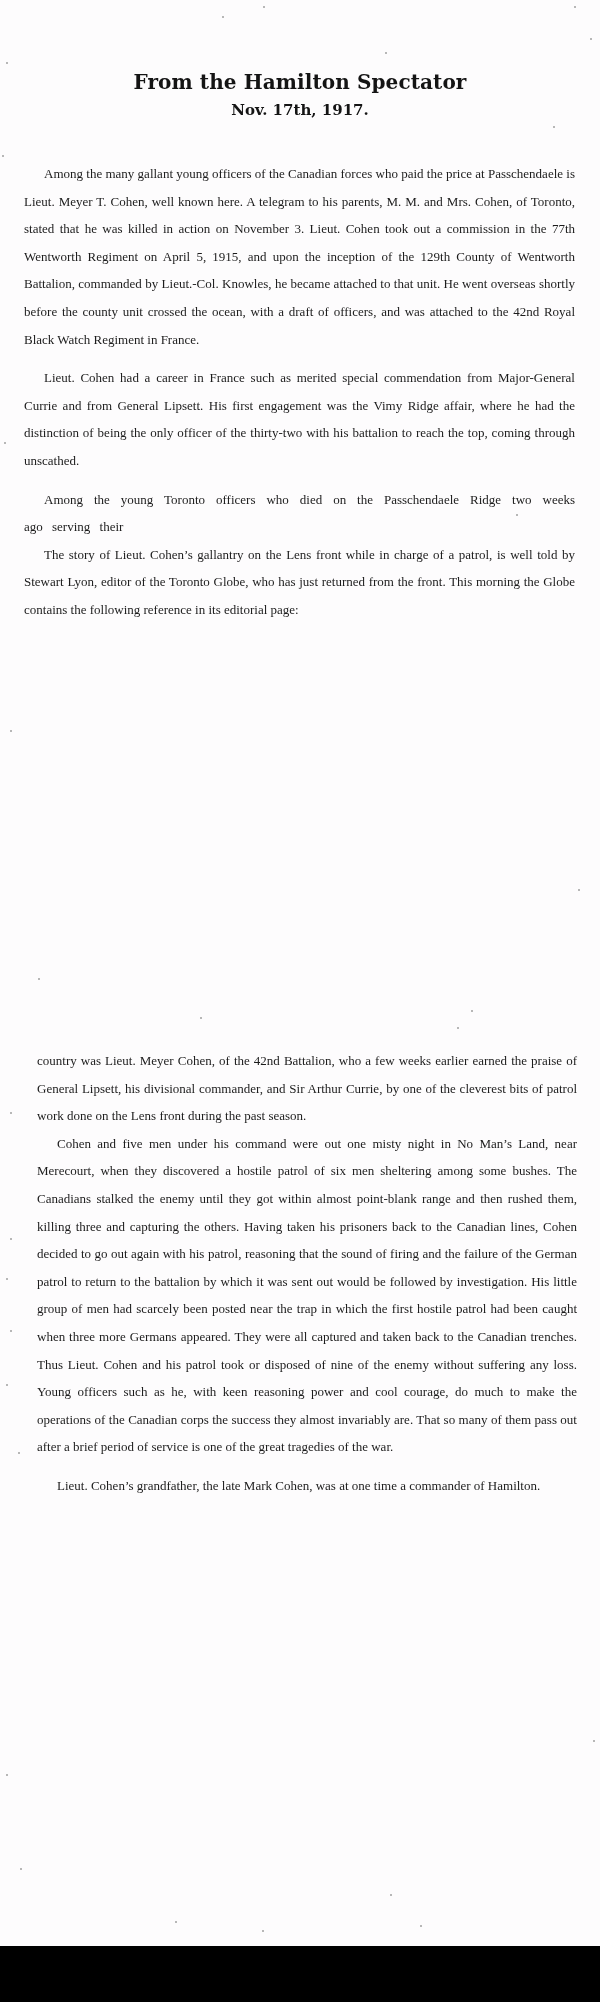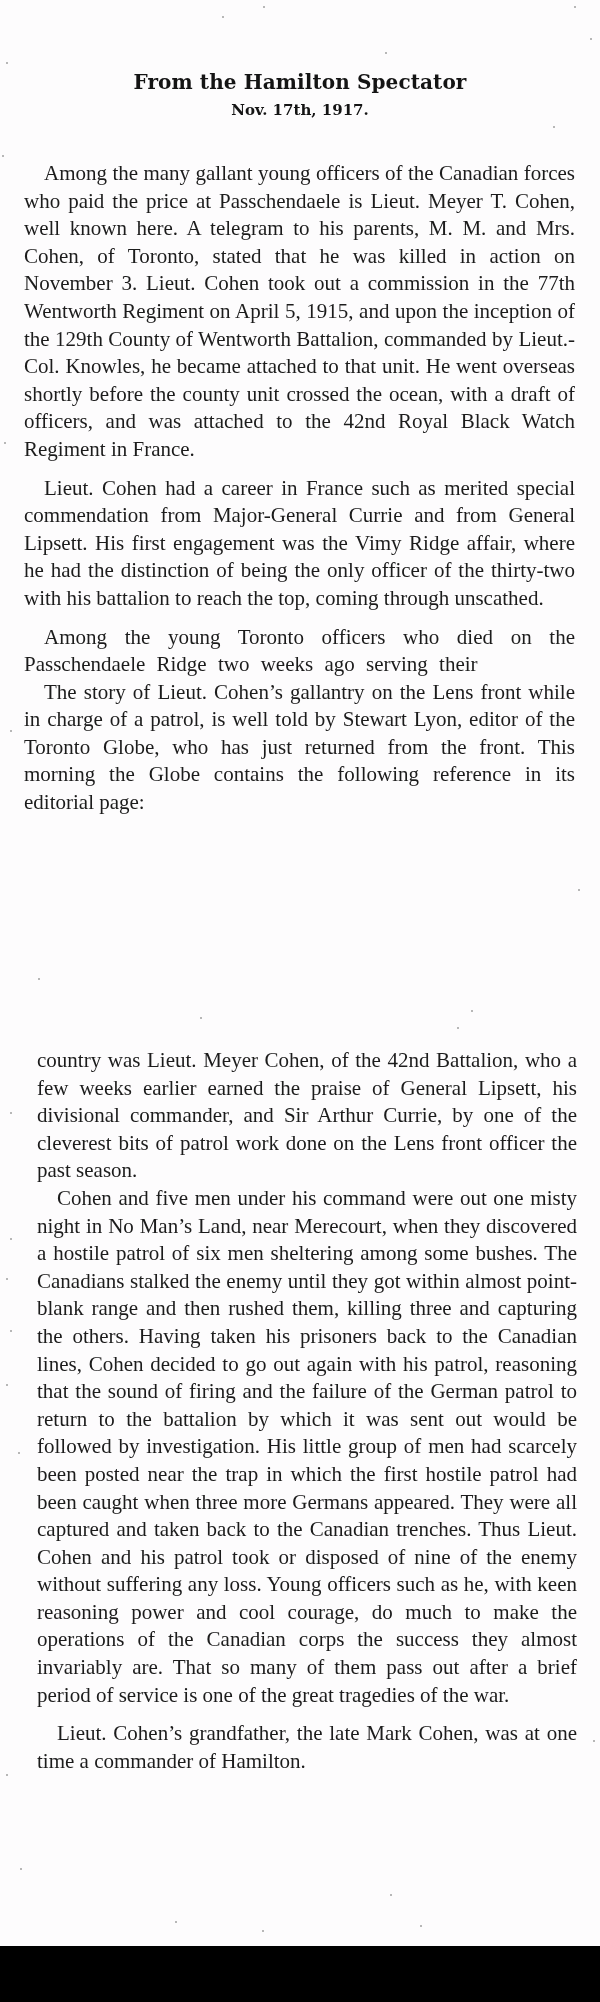--- a/index.html
+++ b/index.html
@@ -36,21 +36,21 @@
       top: 70px;
       font-size: 20px;
       letter-spacing: 0.1px;
     }
     .heading.date {
       top: 101px;
       font-size: 15px;
     }
     .col {
       position: absolute;
-      font-size: 21px;
+      font-size: 13px;
       line-height: 27.6px;
       text-align: justify;
       color: #1c1c1c;
     }
     .col.upper {
       left: 24px;
       width: 551px;
       top: 160px;
     }
     .col.lower {
@@ -117,19 +117,19 @@
   <div class="heading date">Nov. 17th, 1917.</div>
 
   <div class="col upper">
     <p class="gap-after">Among the many gallant young officers of the Canadian forces who paid the price at Passchendaele is Lieut. Meyer T. Cohen, well known here. A telegram to his parents, M. M. and Mrs. Cohen, of Toronto, stated that he was killed in action on November 3. Lieut. Cohen took out a commission in the 77th Wentworth Regiment on April 5, 1915, and upon the inception of the 129th County of Wentworth Battalion, commanded by Lieut.-Col. Knowles, he became attached to that unit. He went overseas shortly before the county unit crossed the ocean, with a draft of officers, and was attached to the 42nd Royal Black Watch Regiment in France.</p>
     <p class="gap-after">Lieut. Cohen had a career in France such as merited special commendation from Major-General Currie and from General Lipsett. His first engagement was the Vimy Ridge affair, where he had the distinction of being the only officer of the thirty-two with his battalion to reach the top, coming through unscathed.</p>
     <p style="word-spacing:6px;">Among the young Toronto officers who died on the Passchendaele Ridge two weeks ago serving their</p>
     <p>The story of Lieut. Cohen’s gallantry on the Lens front while in charge of a patrol, is well told by Stewart Lyon, editor of the Toronto Globe, who has just returned from the front. This morning the Globe contains the following reference in its editorial page:</p>
   </div>
 
   <div class="col lower">
-    <p class="noindent">country was Lieut. Meyer Cohen, of the 42nd Battalion, who a few weeks earlier earned the praise of General Lipsett, his divisional commander, and Sir Arthur Currie, by one of the cleverest bits of patrol work done on the Lens front officer the past season.</p>
+    <p class="noindent">country was Lieut. Meyer Cohen, of the 42nd Battalion, who a few weeks earlier earned the praise of General Lipsett, his divisional commander, and Sir Arthur Currie, by one of the cleverest bits of patrol work done on the Lens front during the past season.</p>
     <p class="gap-after">Cohen and five men under his command were out one misty night in No Man’s Land, near Merecourt, when they discovered a hostile patrol of six men sheltering among some bushes. The Canadians stalked the enemy until they got within almost point-blank range and then rushed them, killing three and capturing the others. Having taken his prisoners back to the Canadian lines, Cohen decided to go out again with his patrol, reasoning that the sound of firing and the failure of the German patrol to return to the battalion by which it was sent out would be followed by investigation. His little group of men had scarcely been posted near the trap in which the first hostile patrol had been caught when three more Germans appeared. They were all captured and taken back to the Canadian trenches. Thus Lieut. Cohen and his patrol took or disposed of nine of the enemy without suffering any loss. Young officers such as he, with keen reasoning power and cool courage, do much to make the operations of the Canadian corps the success they almost invariably are. That so many of them pass out after a brief period of service is one of the great tragedies of the war.</p>
     <p>Lieut. Cohen’s grandfather, the late Mark Cohen, was at one time a commander of Hamilton.</p>
   </div>
 </div>
 
 <div style="position:absolute;left:0;top:1946px;width:600px;height:56px;background:#000;"></div>
 
 </body></html>

